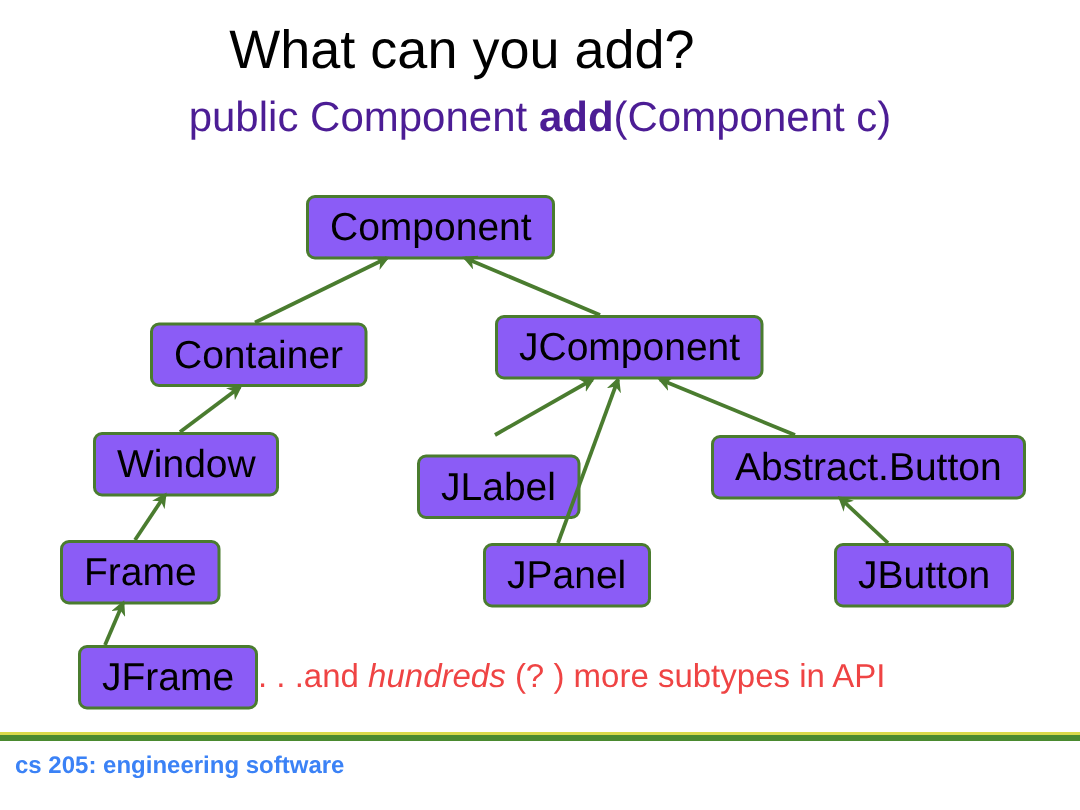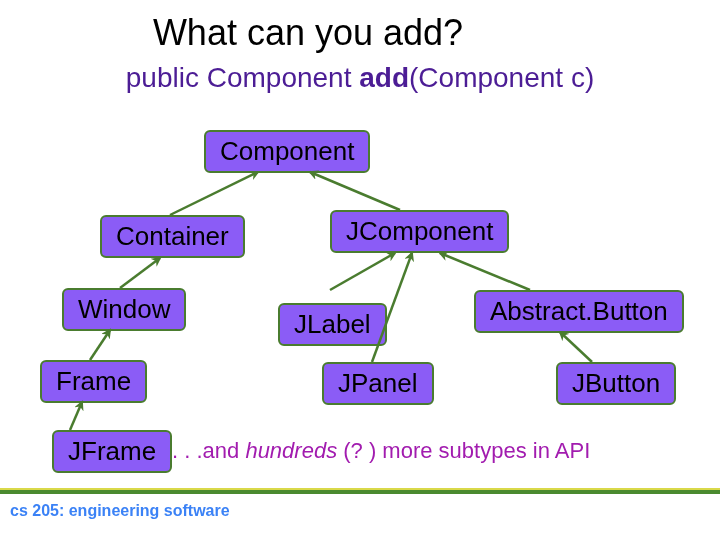--- a/index.html
+++ b/index.html
@@ -37,21 +37,21 @@
     border: 2px solid #4a7c2f;
     border-radius: 6px;
     padding: 4px 14px;
     font-size: 26px;
     color: #000;
     white-space: nowrap;
   }
   .note {
     position: absolute;
     font-size: 22px;
-    color: #a21caf;
+    color: #ef4444;
   }
   .note .it { font-style: italic; }
   svg.arrows {
     position: absolute;
     top: 0; left: 0;
     width: 720px; height: 540px;
     pointer-events: none;
   }
   .rule {
     position: absolute;

